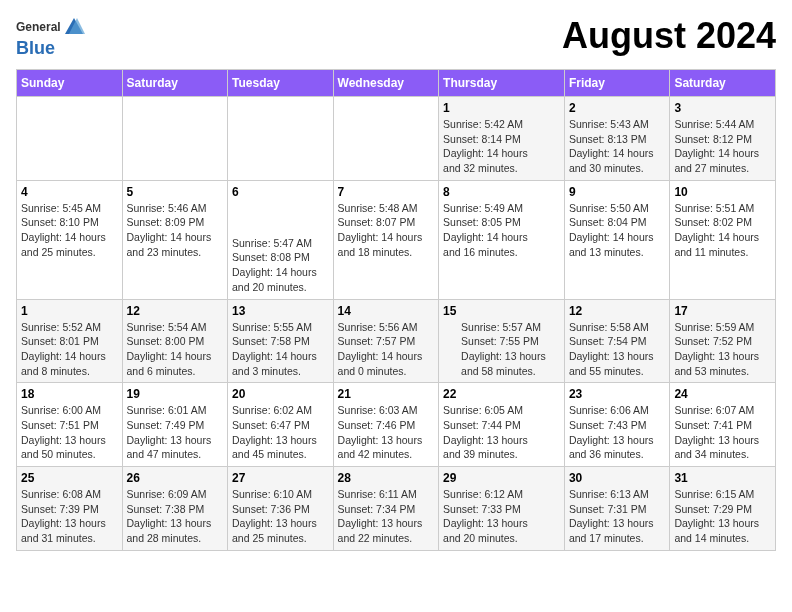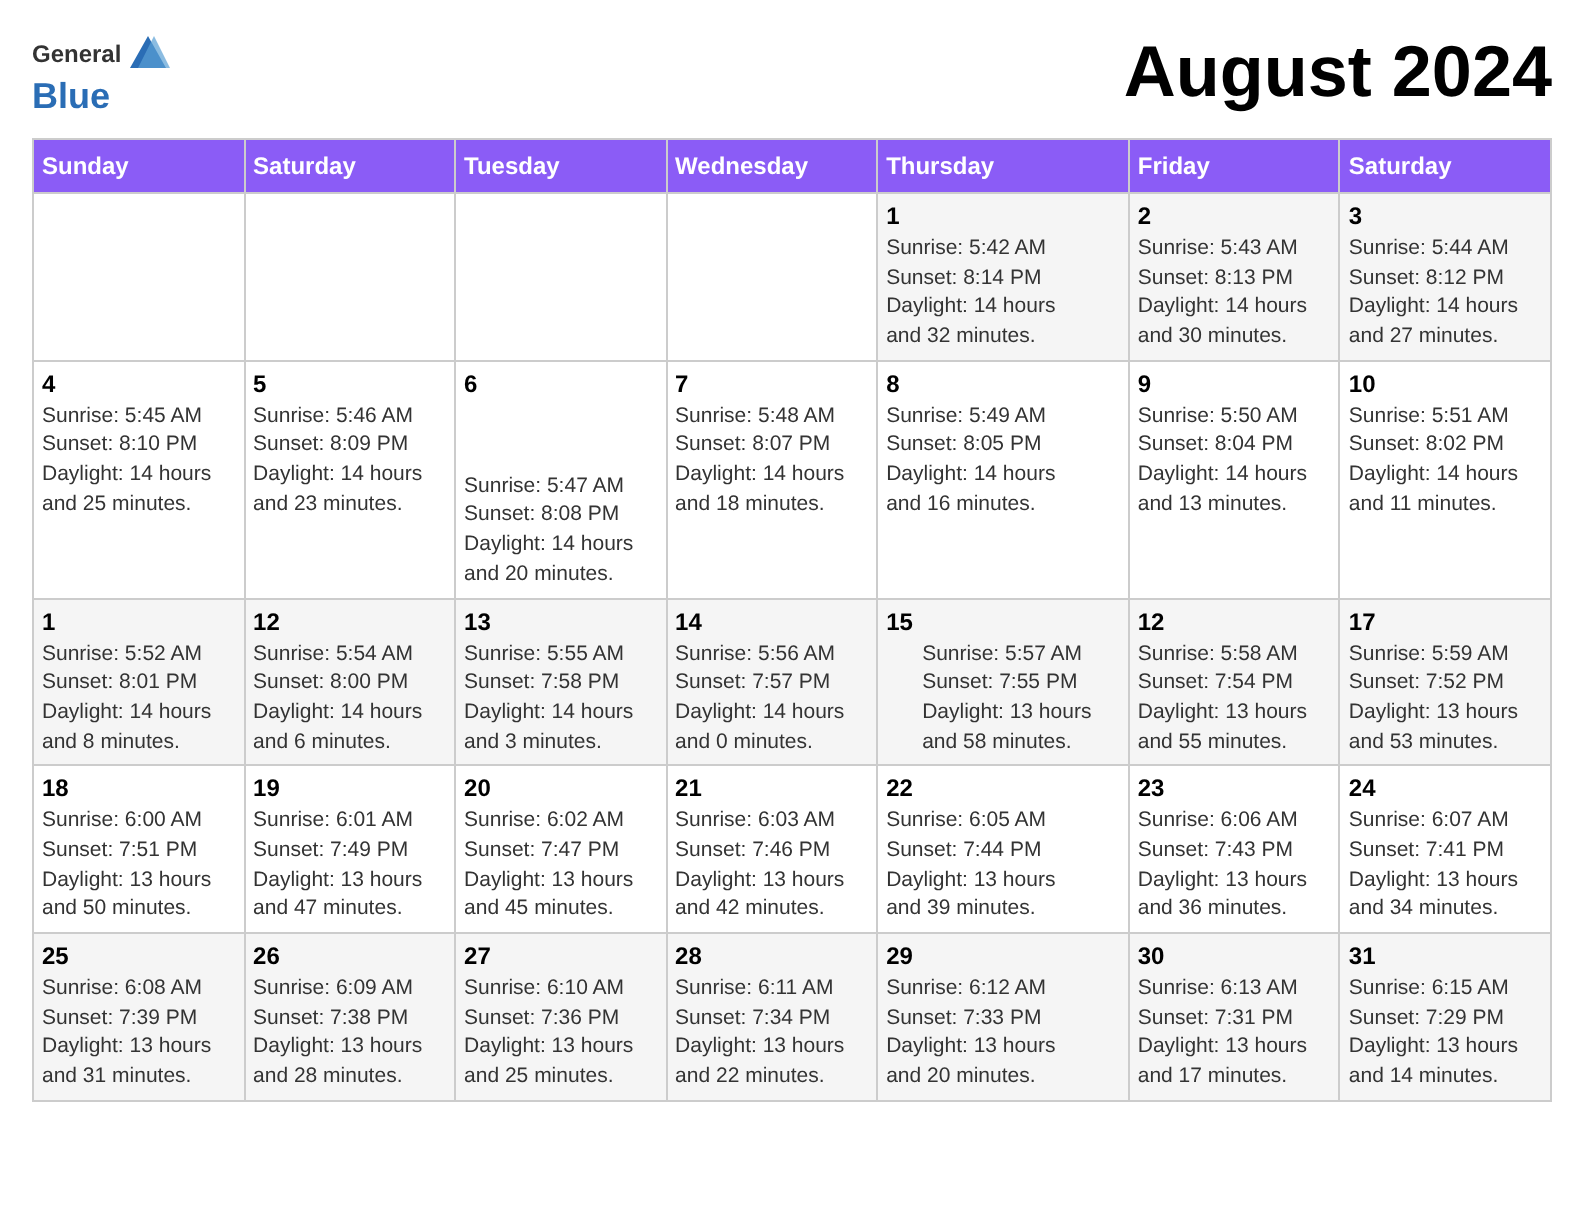--- a/index.html
+++ b/index.html
@@ -270,21 +270,21 @@
         <td>
           <span class="day-number">19</span>
           <div class="day-info" style="white-space: pre-line;">Sunrise: 6:01 AM
 Sunset: 7:49 PM
 Daylight: 13 hours
 and 47 minutes.</div>
         </td>
         <td>
           <span class="day-number">20</span>
           <div class="day-info" style="white-space: pre-line;">Sunrise: 6:02 AM
-Sunset: 7:47 PM
+Sunset: 6:47 PM
 Daylight: 13 hours
 and 45 minutes.</div>
         </td>
         <td>
           <span class="day-number">21</span>
           <div class="day-info" style="white-space: pre-line;">Sunrise: 6:03 AM
 Sunset: 7:46 PM
 Daylight: 13 hours
 and 42 minutes.</div>
         </td>

